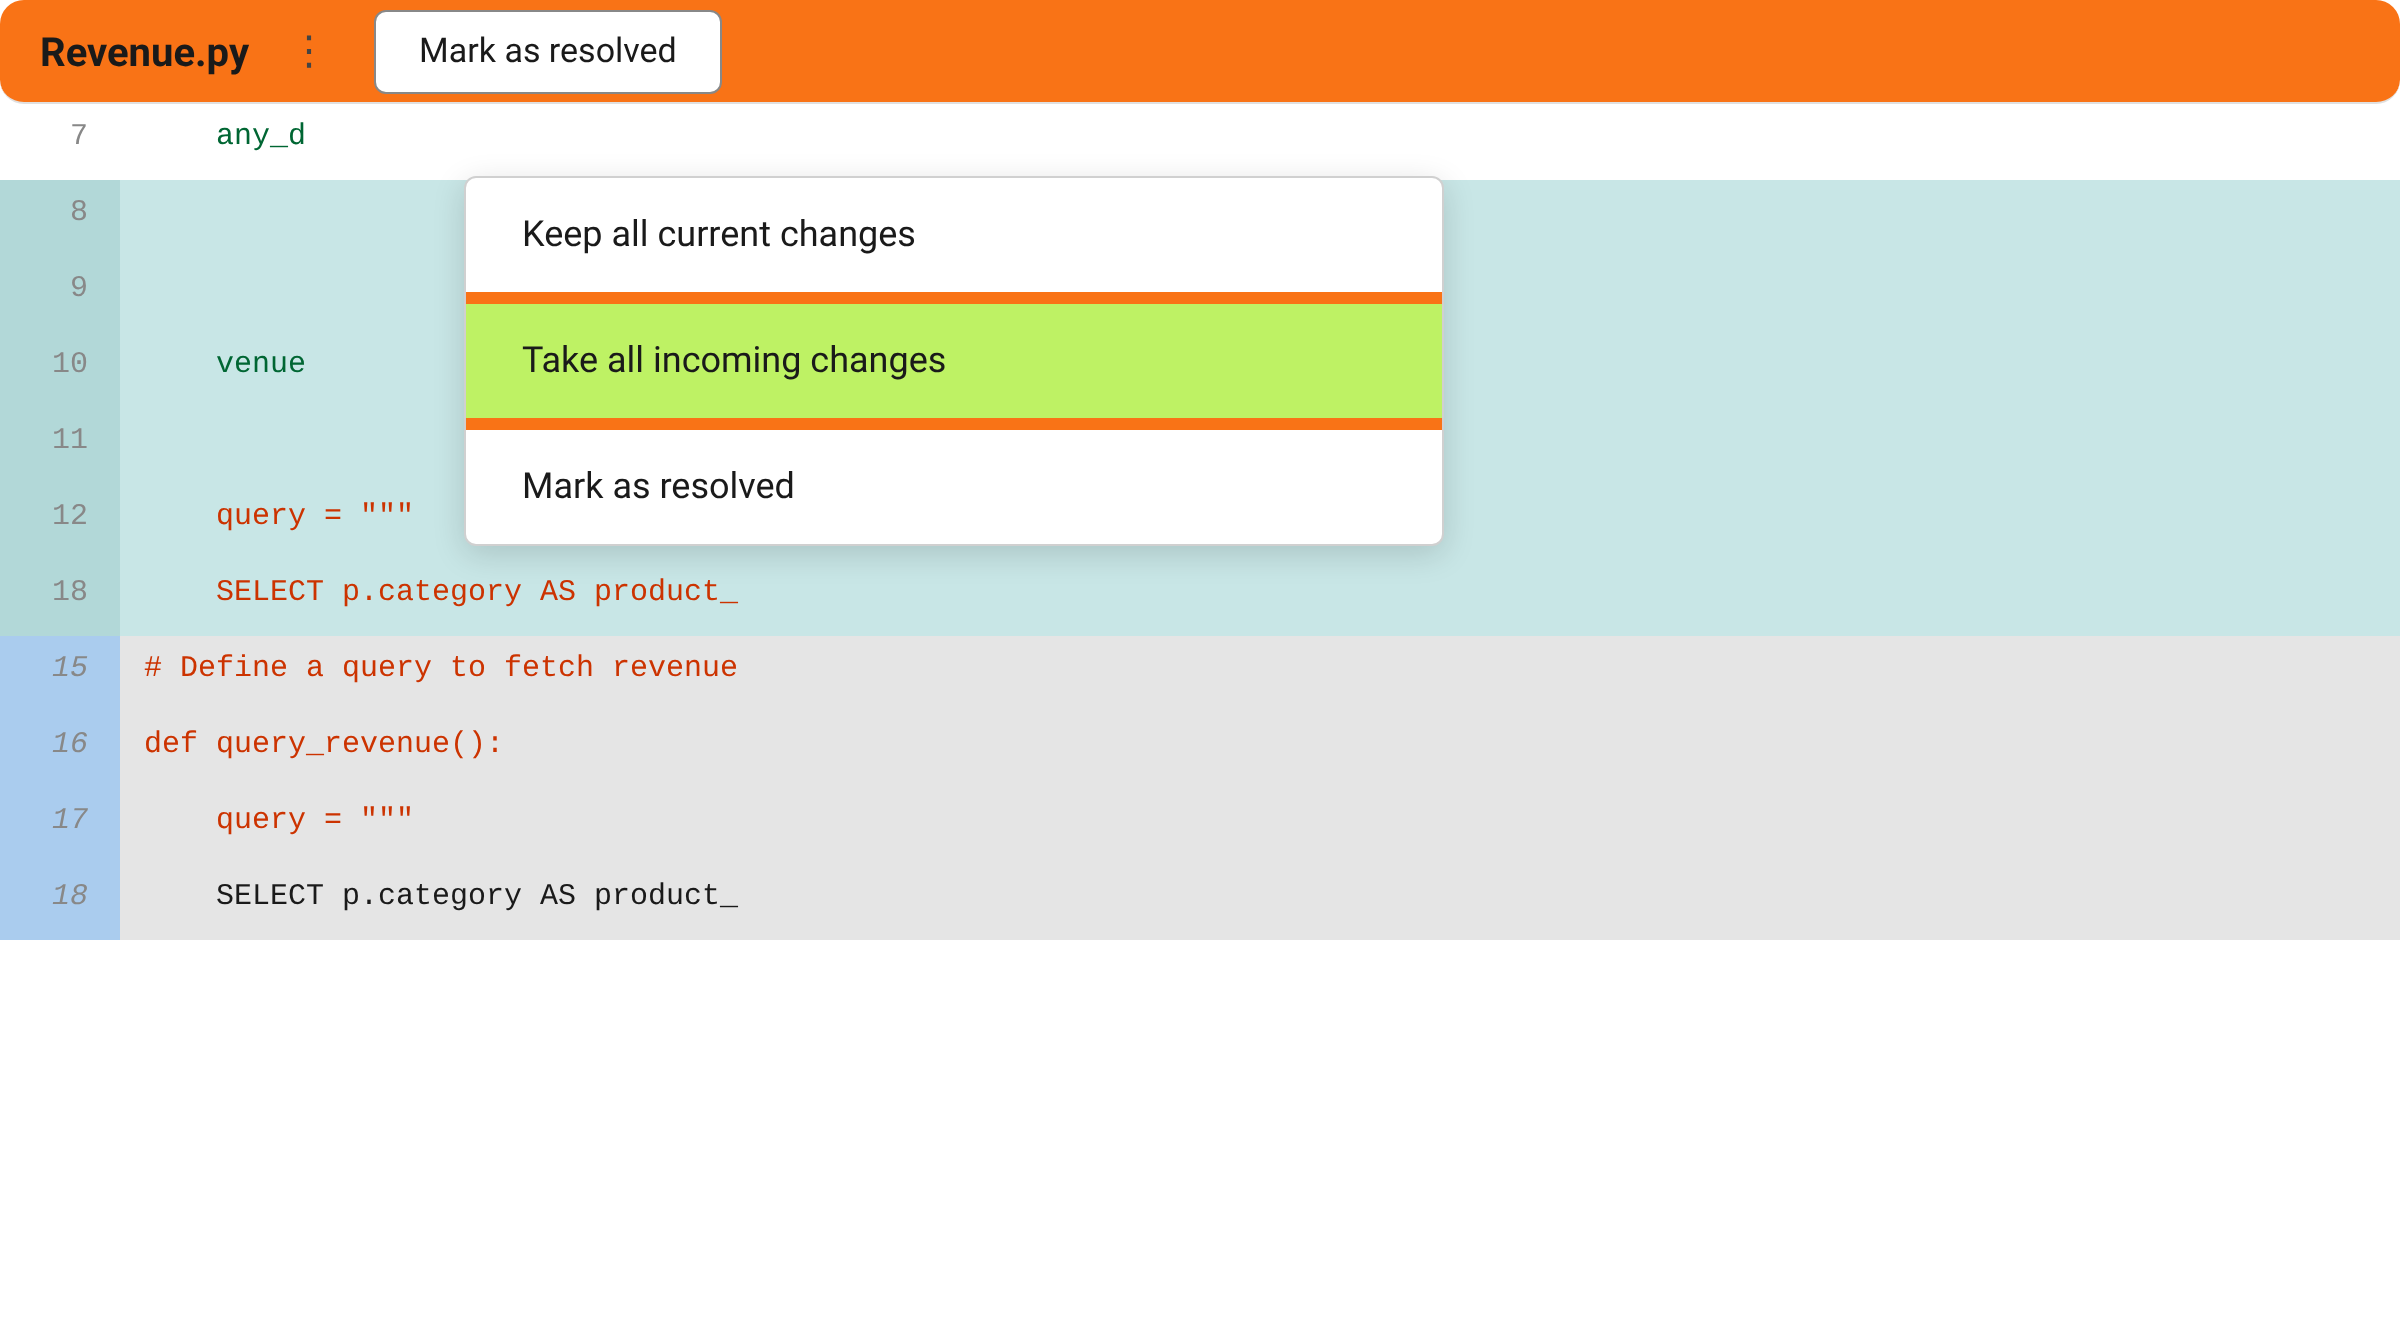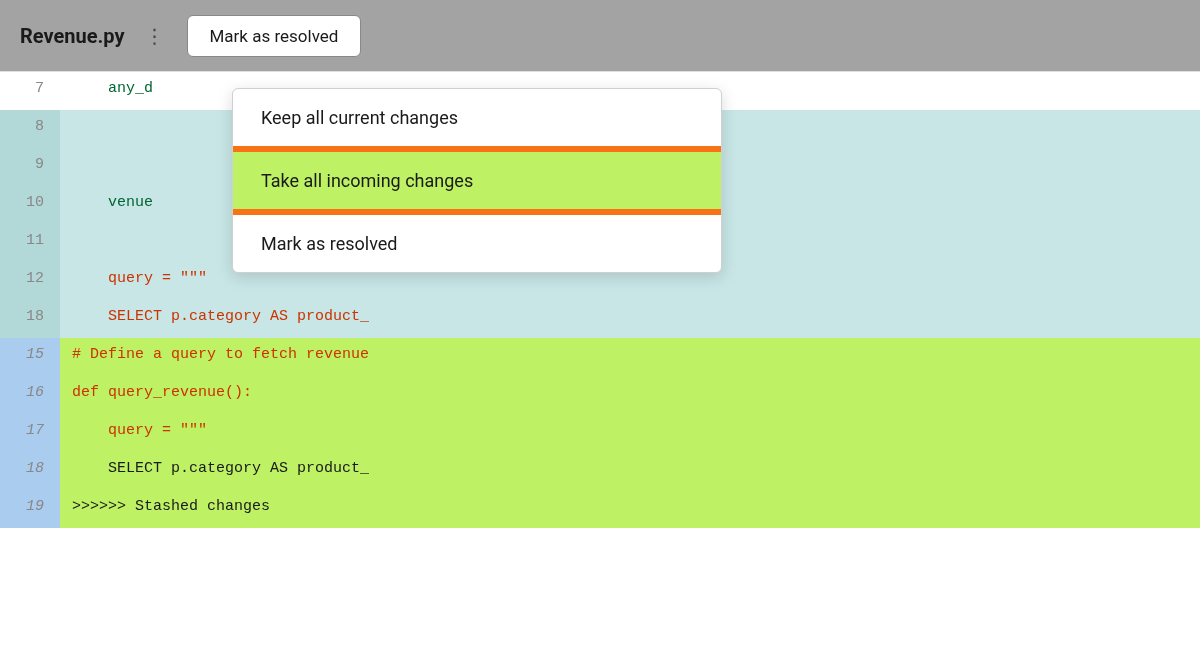--- a/index.html
+++ b/index.html
@@ -18,24 +18,25 @@
       background: #ffffff;
       position: relative;
       overflow: hidden;
     }
 
     
     .header-bar {
       display: flex;
       align-items: center;
       padding: 14px 20px;
-      background: #a3a3a3;
+      background: #f97316;
       border-bottom: 1px solid #e0e0e0;
       gap: 12px;
-      height: 72px;
+      height: 52px;
+      border-radius: 12px;
     }
 
     .file-title {
       font-size: 20px;
       font-weight: 700;
       color: #1a1a1a;
     }
 
     .more-button {
       background: none;
@@ -101,21 +102,21 @@
     .conflict-current .line-content {
       background: #c8e6e6;
     }
 
     
     .conflict-incoming .line-number {
       background: #aaccee;
       font-style: italic;
     }
     .conflict-incoming .line-content {
-      background: #bef264;
+      background: #e5e5e5;
     }
 
     
     .separator .line-content {
       background: #f0f0f0;
       color: #555;
     }
 
     .text-red {
       color: #cc3300;
@@ -220,24 +221,20 @@
     <div class="code-line conflict-incoming">
       <div class="line-number">17</div>
       <div class="line-content"><span class="text-red">    query = """</span></div>
     </div>
 
     <div class="code-line conflict-incoming">
       <div class="line-number">18</div>
       <div class="line-content"><span class="text-dark">    SELECT p.category AS product_</span></div>
     </div>
 
-    <div class="code-line conflict-incoming">
-      <div class="line-number">19</div>
-      <div class="line-content"><span class="text-dark">&gt;&gt;&gt;&gt;&gt;&gt; Stashed changes</span></div>
-    </div>
 
   </div>
 
   <div class="dropdown-menu">
     <div class="dropdown-item">Keep all current changes</div>
     <div class="dropdown-item highlighted">Take all incoming changes</div>
     <div class="dropdown-item">Mark as resolved</div>
   </div>
 
 </div>

